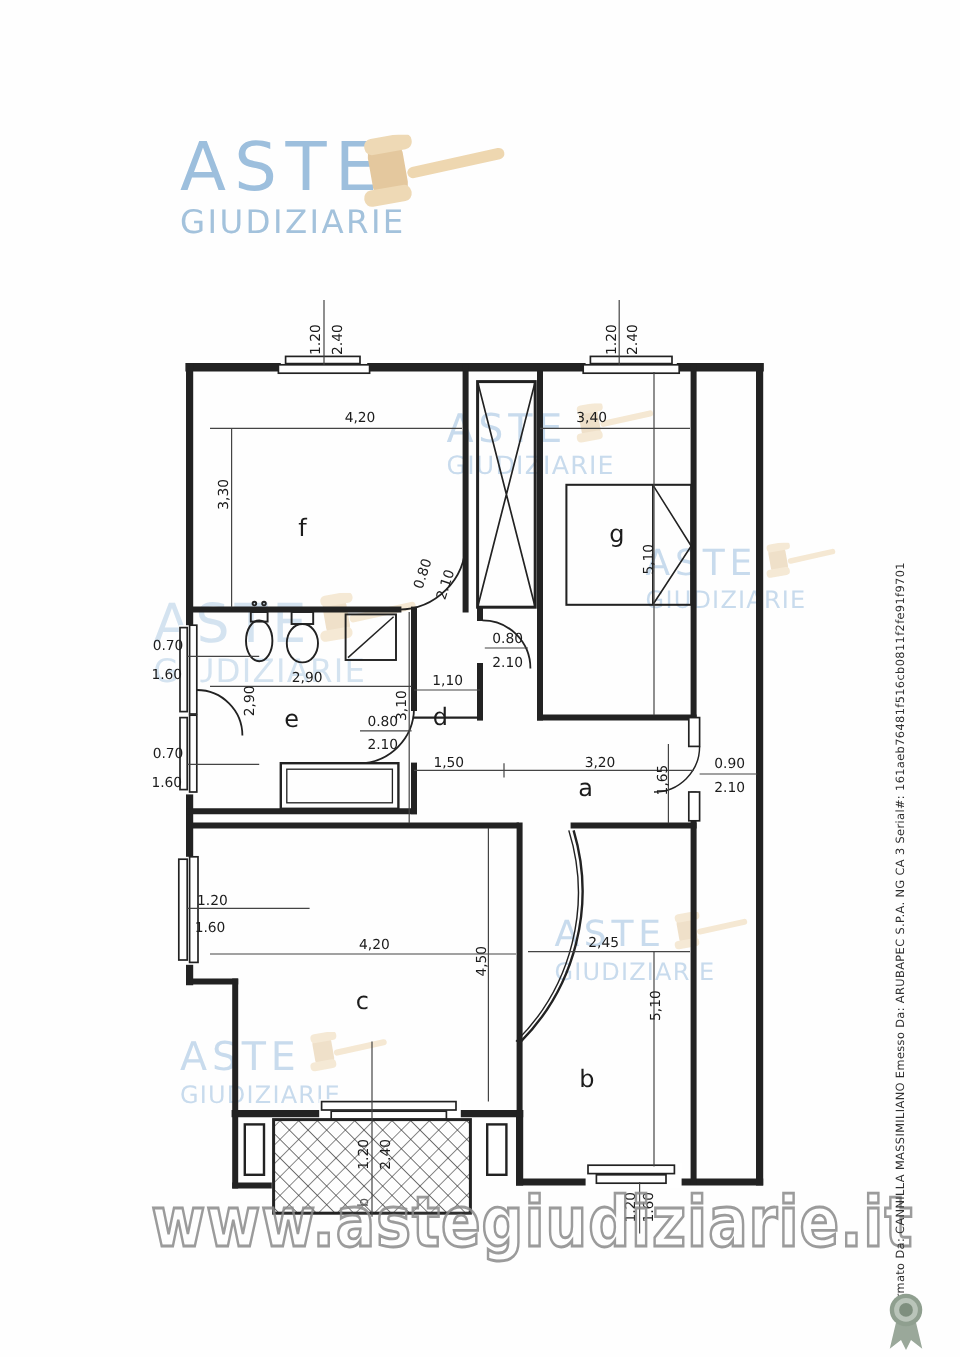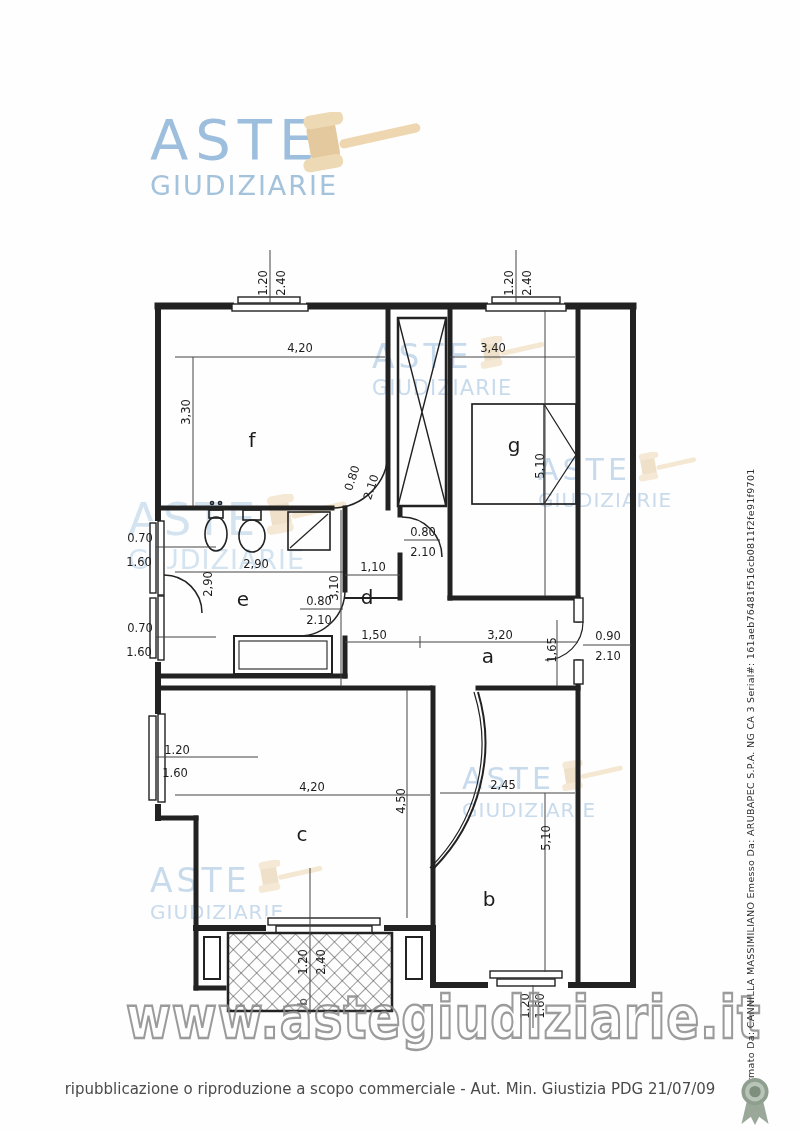--- a/index.html
+++ b/index.html
@@ -277,21 +277,20 @@
 
   <div class="logo">
     <span class="logo-aste">ASTE</span>
     <svg class="logo-gavel">
         <use href="#gavel-sym"></use>
       </svg>
     <span class="logo-giud">GIUDIZIARIE</span>
   </div>
 
   <div class="footer">
-    <div>ripubblicazione o riproduzione a scopo commerciale - Aut. Min. Giustizia PDG 21/07/09</div>
   </div>
 
   <div class="signature">Firmato Da: CANNILLA MASSIMILIANO Emesso Da: ARUBAPEC S.P.A. NG CA 3 Serial#: 161aeb76481f516cb0811f2fe91f9701</div>
 
   <svg class="seal" viewBox="0 0 40 48">
     <path d="M12,25 L7,46 L16,39 L20,47 L24,39 L33,46 L28,25 Z" fill="#9aa89a"></path>
     <circle cx="20" cy="15" r="13" fill="#8f9f8f"></circle>
     <circle cx="20" cy="15" r="9.5" fill="#b9c4b9"></circle>
     <circle cx="20" cy="15" r="5.5" fill="#7e8f7e"></circle>
   </svg>

